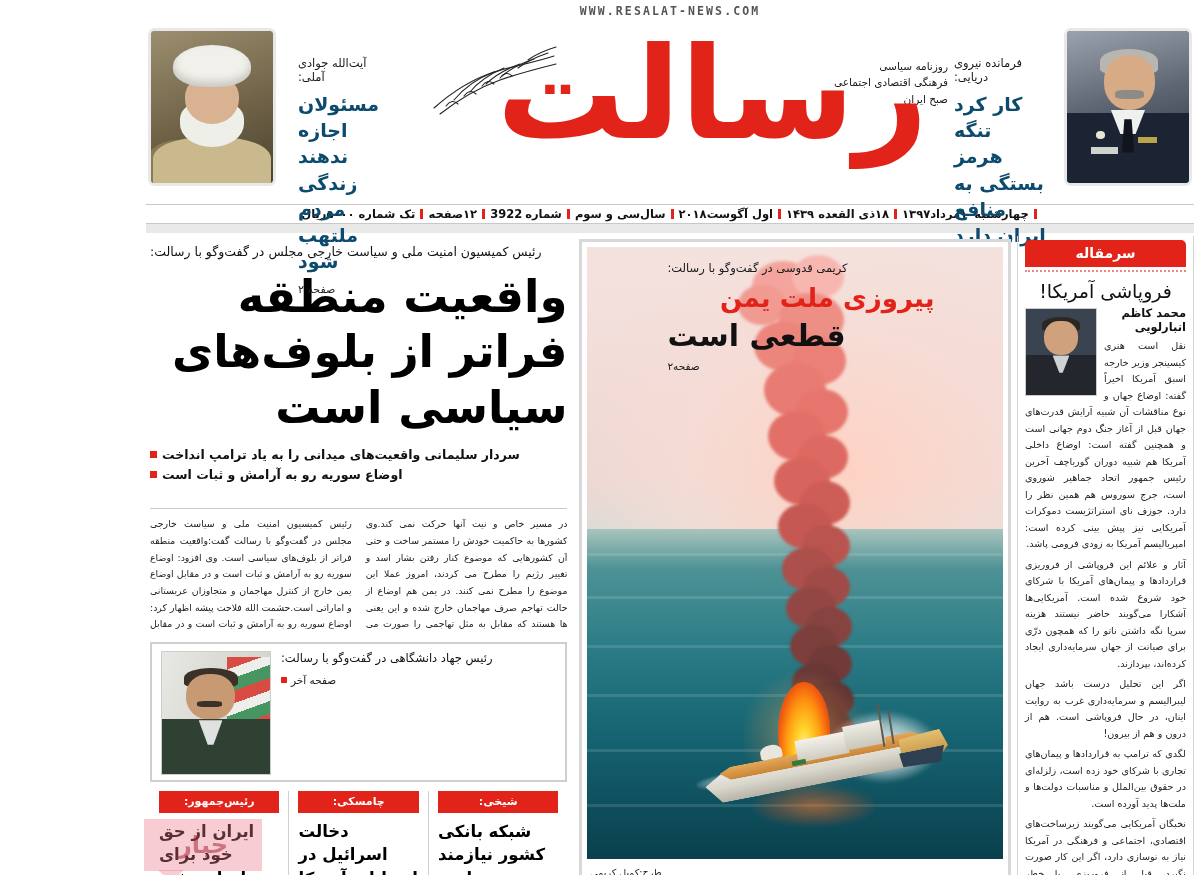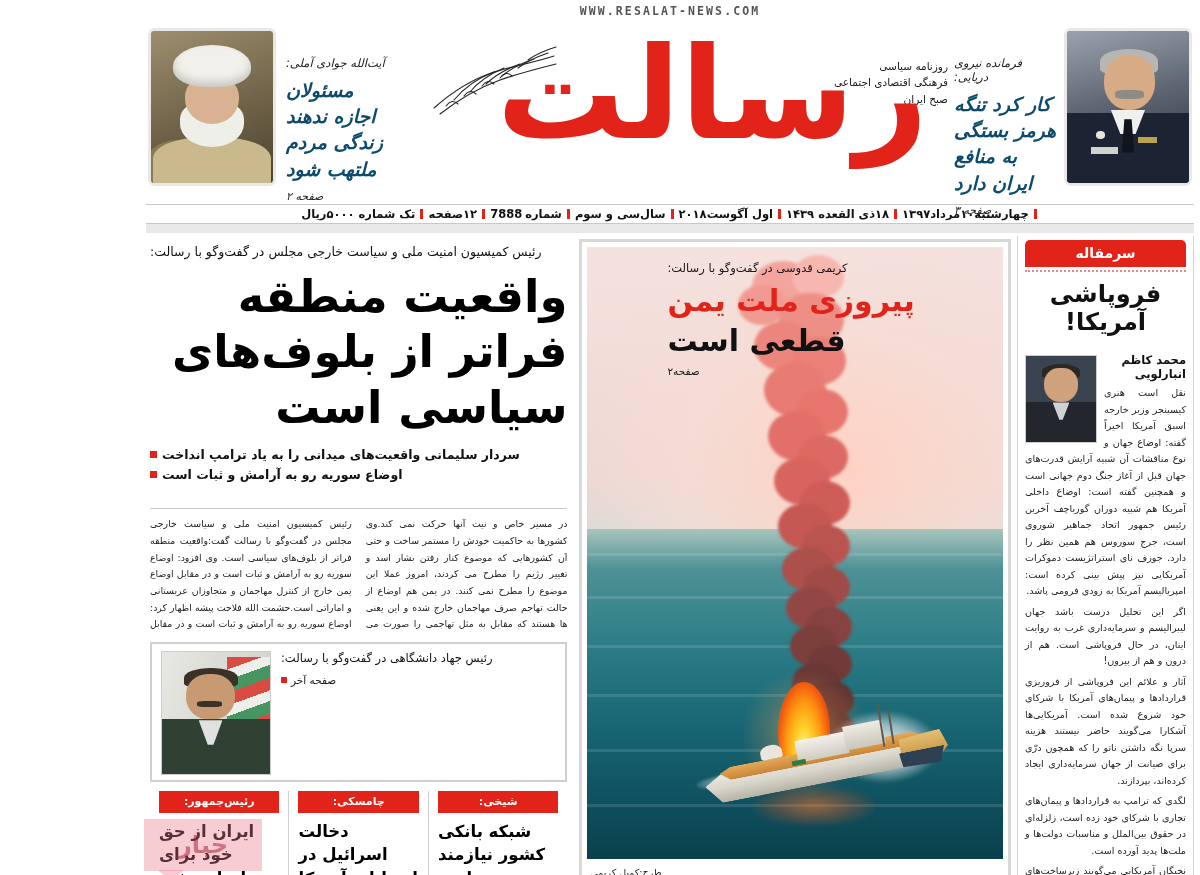--- a/index.html
+++ b/index.html
@@ -51,22 +51,21 @@
     padding: 0 8px;
   }
 
   
   .promo {
     width: 292px;
     display: flex;
     flex-direction: row;
     align-items: flex-start;
     padding-top: 6px;
-    gap: 6px;
-    font-style: italic;
+    gap: 18px;
   }
   .promo-photo {
     width: 128px;
     height: 158px;
     border: 3px solid #e8e8e8;
     border-radius: 7px;
     background: #2a3550;
     position: relative;
     overflow: hidden;
     flex: none;
@@ -262,25 +261,25 @@
     text-align: center;
     padding: 5px 0 6px 0;
     border-radius: 5px 5px 0 0;
   }
   .dotted-rule {
     border-bottom: 2px dotted #e2231a;
     margin: 3px 0 8px 0;
     opacity: .55;
   }
   .side-title {
-    font-size: 24px;
-    font-weight: bold;
+    font-size: 19px;
+    font-weight: normal;
     text-align: center;
     color: #111;
-    margin-bottom: 17px;
+    margin-bottom: 4px;
   }
   .side-author {
     font-size: 11.5px;
     font-weight: bold;
     color: #111;
     margin-bottom: 4px;
     text-align: right;
   }
   .side-photo {
     width: 72px;
@@ -484,25 +483,25 @@
     direction: rtl;
     z-index: 6;
   }
   .illus-kicker {
     font-size: 11.5px;
     color: #1a1a1a;
     margin-bottom: 6px;
     text-align: left;
   }
   .illus-h1 {
-    font-size: 30px;
+    font-size: 26px;
     font-weight: bold;
     color: #e2231a;
     line-height: 1.34;
-    text-align: left;
+    text-align: center;
   }
   .illus-h2 {
     font-size: 30px;
     font-weight: bold;
     color: #111;
     line-height: 1.34;
     text-align: left;
   }
   .illus-page {
     font-size: 10.5px;
@@ -780,21 +779,21 @@
       <span class="date-sep"></span>
       <span>چهارشنبه۱۰مرداد۱۳۹۷</span>
       <span class="date-sep"></span>
       <span>۱۸ذی القعده ۱۴۳۹</span>
       <span class="date-sep"></span>
       <span>اول آگوست۲۰۱۸</span>
       <span class="date-sep"></span>
       <span>سال‌سی و سوم</span>
       <span class="date-sep"></span>
       <span>شماره</span>
-      <span>7888</span>
+      <span>3922</span>
       <span class="date-sep"></span>
       <span>۱۲صفحه</span>
       <span class="date-sep"></span>
       <span>تک شماره ۵۰۰۰ریال</span>
     </div>
   </div>
   <div class="gray-strip"></div>
 
   <div class="body-grid">
 
@@ -804,22 +803,22 @@
       <div class="side-title">فروپاشی آمریکا!</div>
       <div class="side-photo">
         <div class="hair"></div>
           <div class="face"></div>
           <div class="suit"></div>
           <div class="shirt"></div>
       </div>
       <div class="side-author">محمد کاظم انبارلویی</div>
       <div class="side-body">
         <p>نقل است هنری کیسینجر وزیر خارجه اسبق آمریکا اخیراً گفته: اوضاع جهان و نوع مناقشات آن شبیه آرایش قدرت‌های جهان قبل از آغاز جنگ دوم جهانی است و همچنین گفته است: اوضاع داخلی آمریکا هم شبیه دوران گورباچف آخرین رئیس جمهور اتحاد جماهیر شوروی است، جرج سوروس هم همین نظر را دارد. جوزف نای استراتژیست دموکرات آمریکایی نیز پیش بینی کرده است: امپریالیسم آمریکا به زودی فرومی پاشد.</p>
+        <p>آثار و علائم این فروپاشی از فروریزی قراردادها و پیمان‌های آمریکا با شرکای خود شروع شده است. آمریکایی‌ها آشکارا می‌گویند حاضر نیستند هزینه سرپا نگه داشتن ناتو را که همچون درّی برای صیانت از جهان سرمایه‌داری ایجاد کرده‌اند، بپردازند.</p>
         <p>اگر این تحلیل درست باشد جهان لیبرالیسم و سرمایه‌داری غرب به روایت اینان، در حال فروپاشی است. هم از درون و هم از بیرون!</p>
-        <p>آثار و علائم این فروپاشی از فروریزی قراردادها و پیمان‌های آمریکا با شرکای خود شروع شده است. آمریکایی‌ها آشکارا می‌گویند حاضر نیستند هزینه سرپا نگه داشتن ناتو را که همچون درّی برای صیانت از جهان سرمایه‌داری ایجاد کرده‌اند، بپردازند.</p>
         <p>لگدی که ترامپ به قراردادها و پیمان‌های تجاری با شرکای خود زده است، زلزله‌ای در حقوق بین‌الملل و مناسبات دولت‌ها و ملت‌ها پدید آورده است.</p>
         <p>نخبگان آمریکایی می‌گویند زیرساخت‌های اقتصادی، اجتماعی و فرهنگی در آمریکا نیاز به نوسازی دارد، اگر این کار صورت نگیرد، قبل از فروریزی، با خطر فروپاشی و گسست روبرو هستیم.</p>
         <p>آمریکا امروز با بودجه نظامی عظیم ۷۱۶ میلیارد دلاری قادر به تأمین امنیت خود در جهان نیست. لشکرکشی‌های جهانگیرانه به افغانستان، سوریه و عراق و هزینه‌کرد برای تأمین امنیت رژیم اشغالگر قدس کمکی به تأمین امنیت آنها در جهان نکرده است. حکام کاخ سفید پول مالیات دهندگان آمریکایی را صرف جهان‌گشایی و جاه‌طلبی‌های خود کرده‌اند.</p>
 
       </div>
 
     </div>
 
     <div class="center-col">
       <div class="illus-frame">

